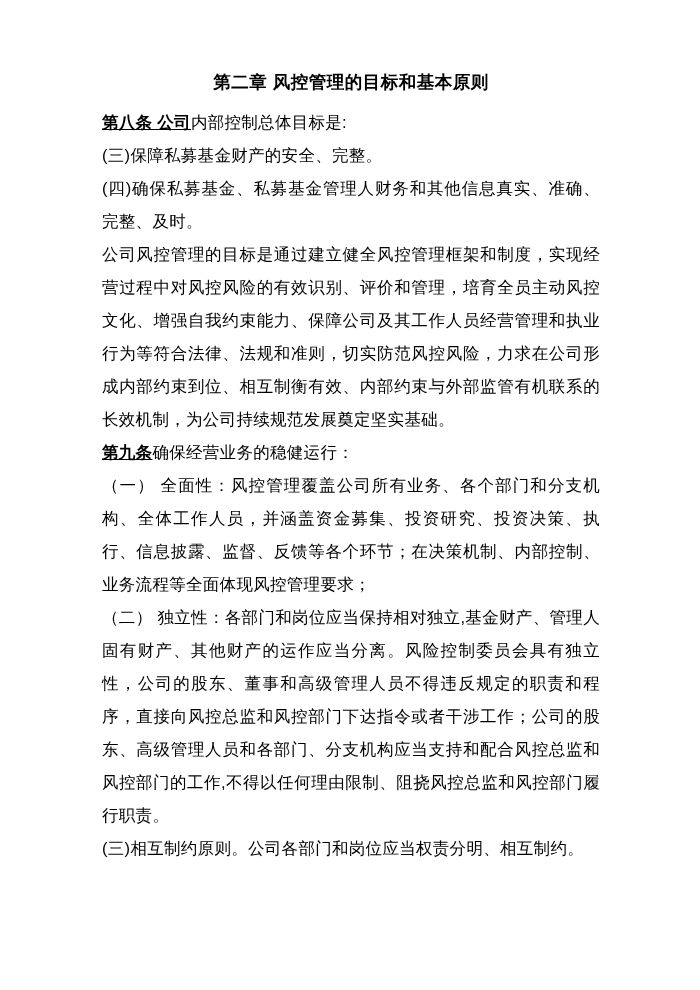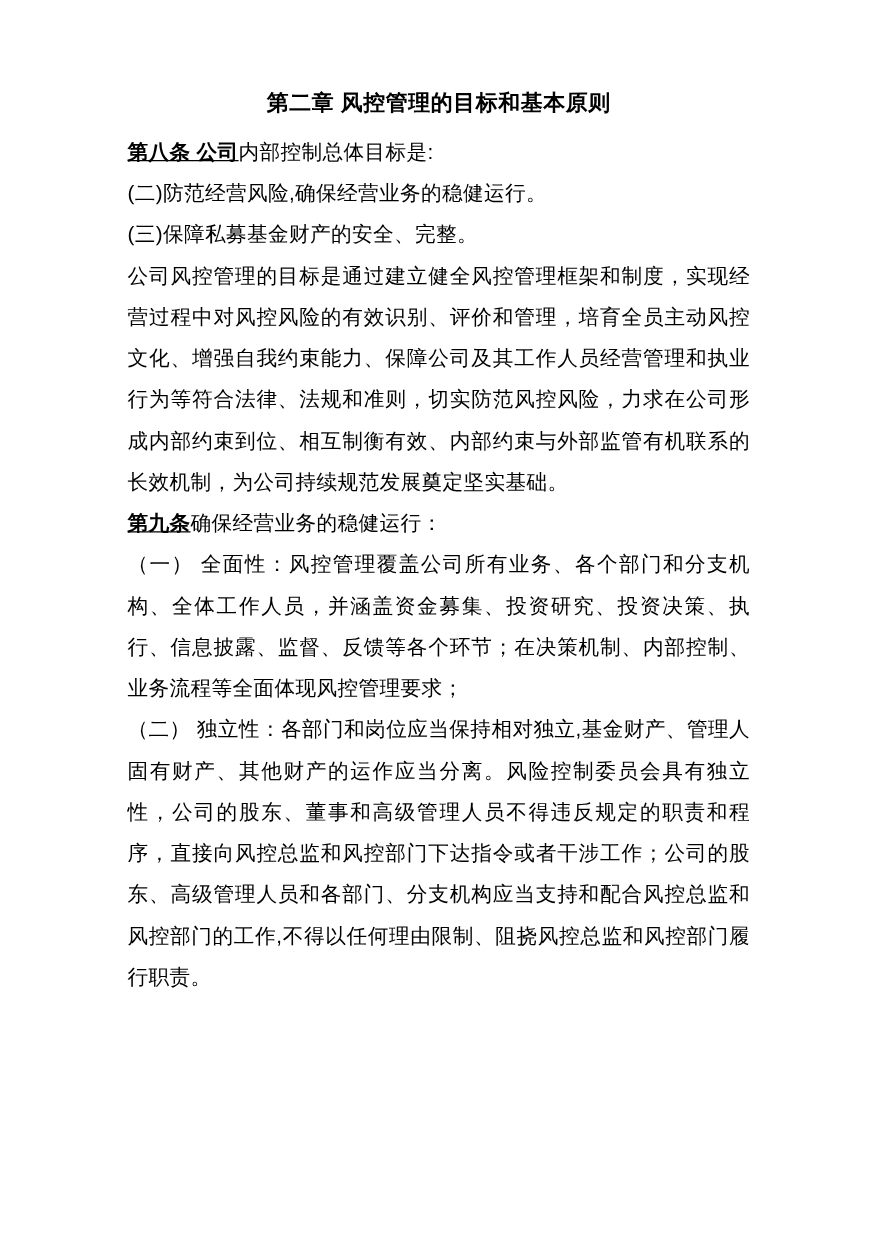--- a/index.html
+++ b/index.html
@@ -43,20 +43,21 @@
     text-decoration: underline;
   }
 </style>
 </head>
 <body>
 
 <div class="doc-page">
   <h1 class="doc-title">第二章 风控管理的目标和基本原则</h1>
   <div id="paragraph-container">
       <p class="para"><strong>第八条 公司</strong><span>内部控制总体目标是:</span></p>
-      <p class="para"><span>(二)防范经营风险,确保经营业务的稳健运行。</span></p>
       <p class="para"><span>(三)保障私募基金财产的安全、完整。</span></p>
+      <p class="para"><span>(四)确保私募基金、私募基金管理人财务和其他信息真实、准确、完整、及时。</span></p>
       <p class="para"><span>公司风控管理的目标是通过建立健全风控管理框架和制度，实现经营过程中对风控风险的有效识别、评价和管理，培育全员主动风控文化、增强自我约束能力、保障公司及其工作人员经营管理和执业行为等符合法律、法规和准则，切实防范风控风险，力求在公司形成内部约束到位、相互制衡有效、内部约束与外部监管有机联系的长效机制，为公司持续规范发展奠定坚实基础。</span></p>
       <p class="para"><strong>第九条</strong><span>确保经营业务的稳健运行：</span></p>
       <p class="para"><span>（一） 全面性：风控管理覆盖公司所有业务、各个部门和分支机构、全体工作人员，并涵盖资金募集、投资研究、投资决策、执行、信息披露、监督、反馈等各个环节；在决策机制、内部控制、业务流程等全面体现风控管理要求；</span></p>
       <p class="para"><span>（二） 独立性：各部门和岗位应当保持相对独立,基金财产、管理人固有财产、其他财产的运作应当分离。风险控制委员会具有独立性，公司的股东、董事和高级管理人员不得违反规定的职责和程序，直接向风控总监和风控部门下达指令或者干涉工作；公司的股东、高级管理人员和各部门、分支机构应当支持和配合风控总监和风控部门的工作,不得以任何理由限制、阻挠风控总监和风控部门履行职责。</span></p>
+      <p class="para"><span>(三)相互制约原则。公司各部门和岗位应当权责分明、相互制约。</span></p>
     </div>
 </div>
 
 </body></html>

